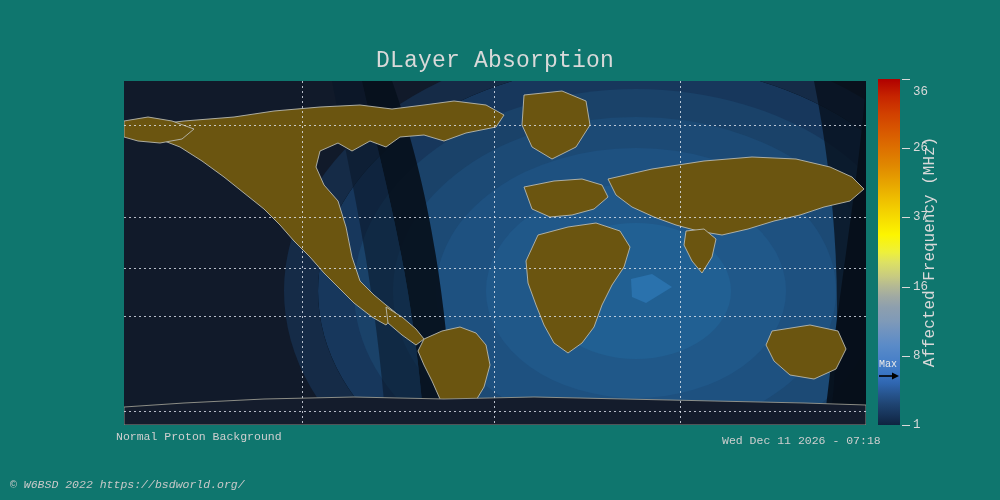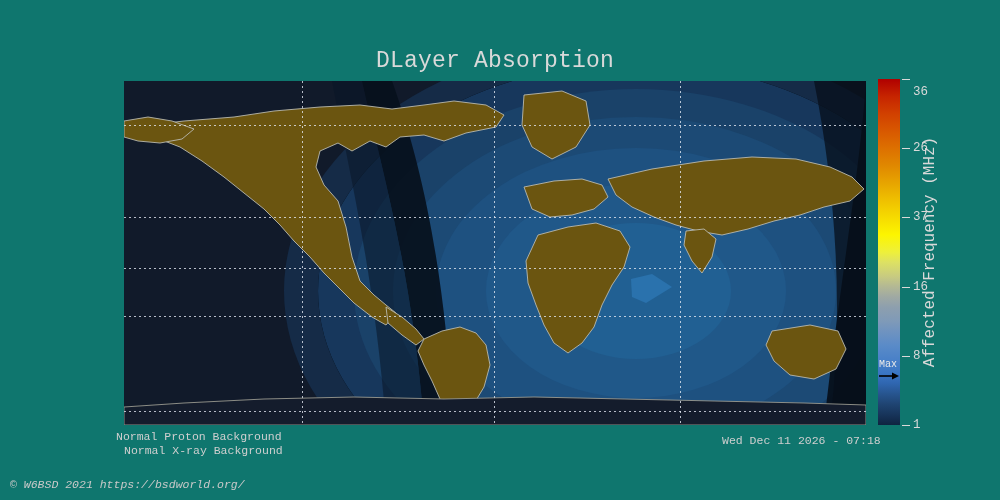--- a/index.html
+++ b/index.html
@@ -293,17 +293,16 @@
     <div class="cb-tick" style="top:277px;"></div>
     <div class="cb-lab" style="top:277px;">8</div>
 
     <div class="cb-tick" style="top:346px;"></div>
     <div class="cb-lab" style="top:346px;">1</div>
   </div>
 
   <div id="cb-axis-label">Affected Frequency (MHz)</div>
 
   <div class="note" id="note-proton">Normal Proton Background</div>
-  <div class="note" id="note-xray">Normal X-ray Background</div>
   <div class="note" id="stamp">Wed Dec 11 2026 - 07:18</div>
-  <div id="copyright">© W6BSD 2021 https://bsdworld.org/</div>
+  <div id="copyright">© W6BSD 2022 https://bsdworld.org/</div>
 
 </div>
 
 </body></html>

